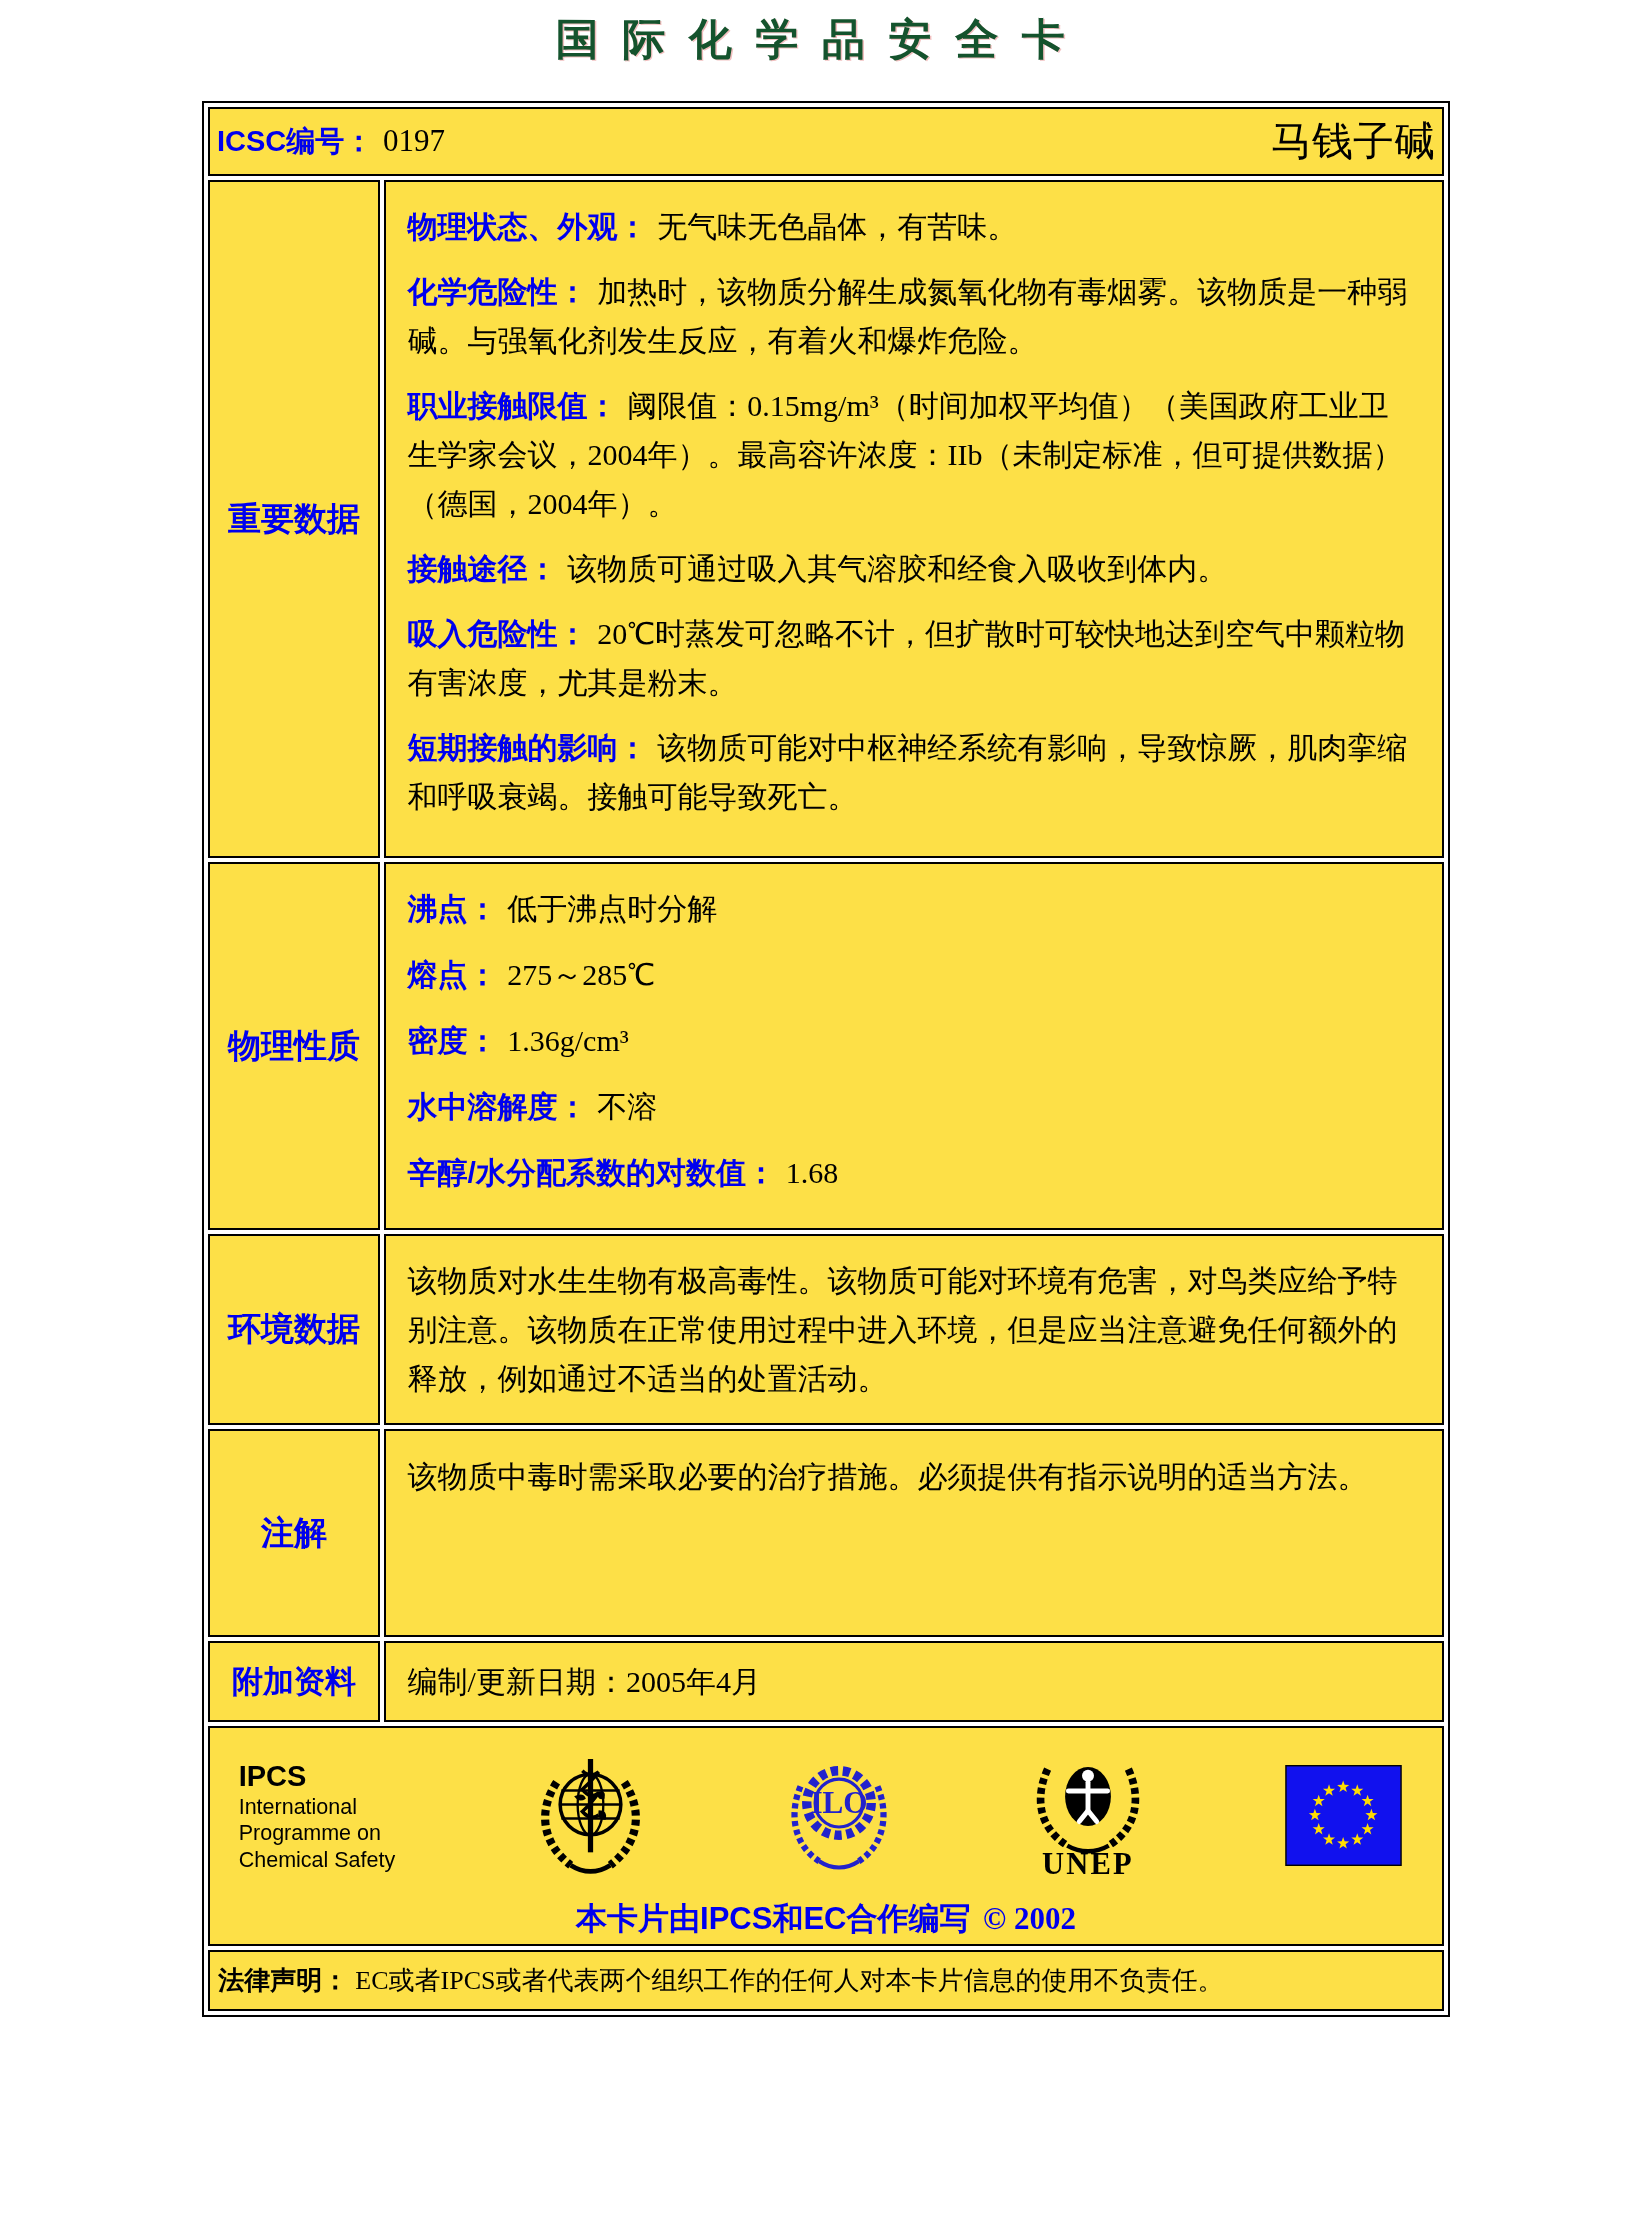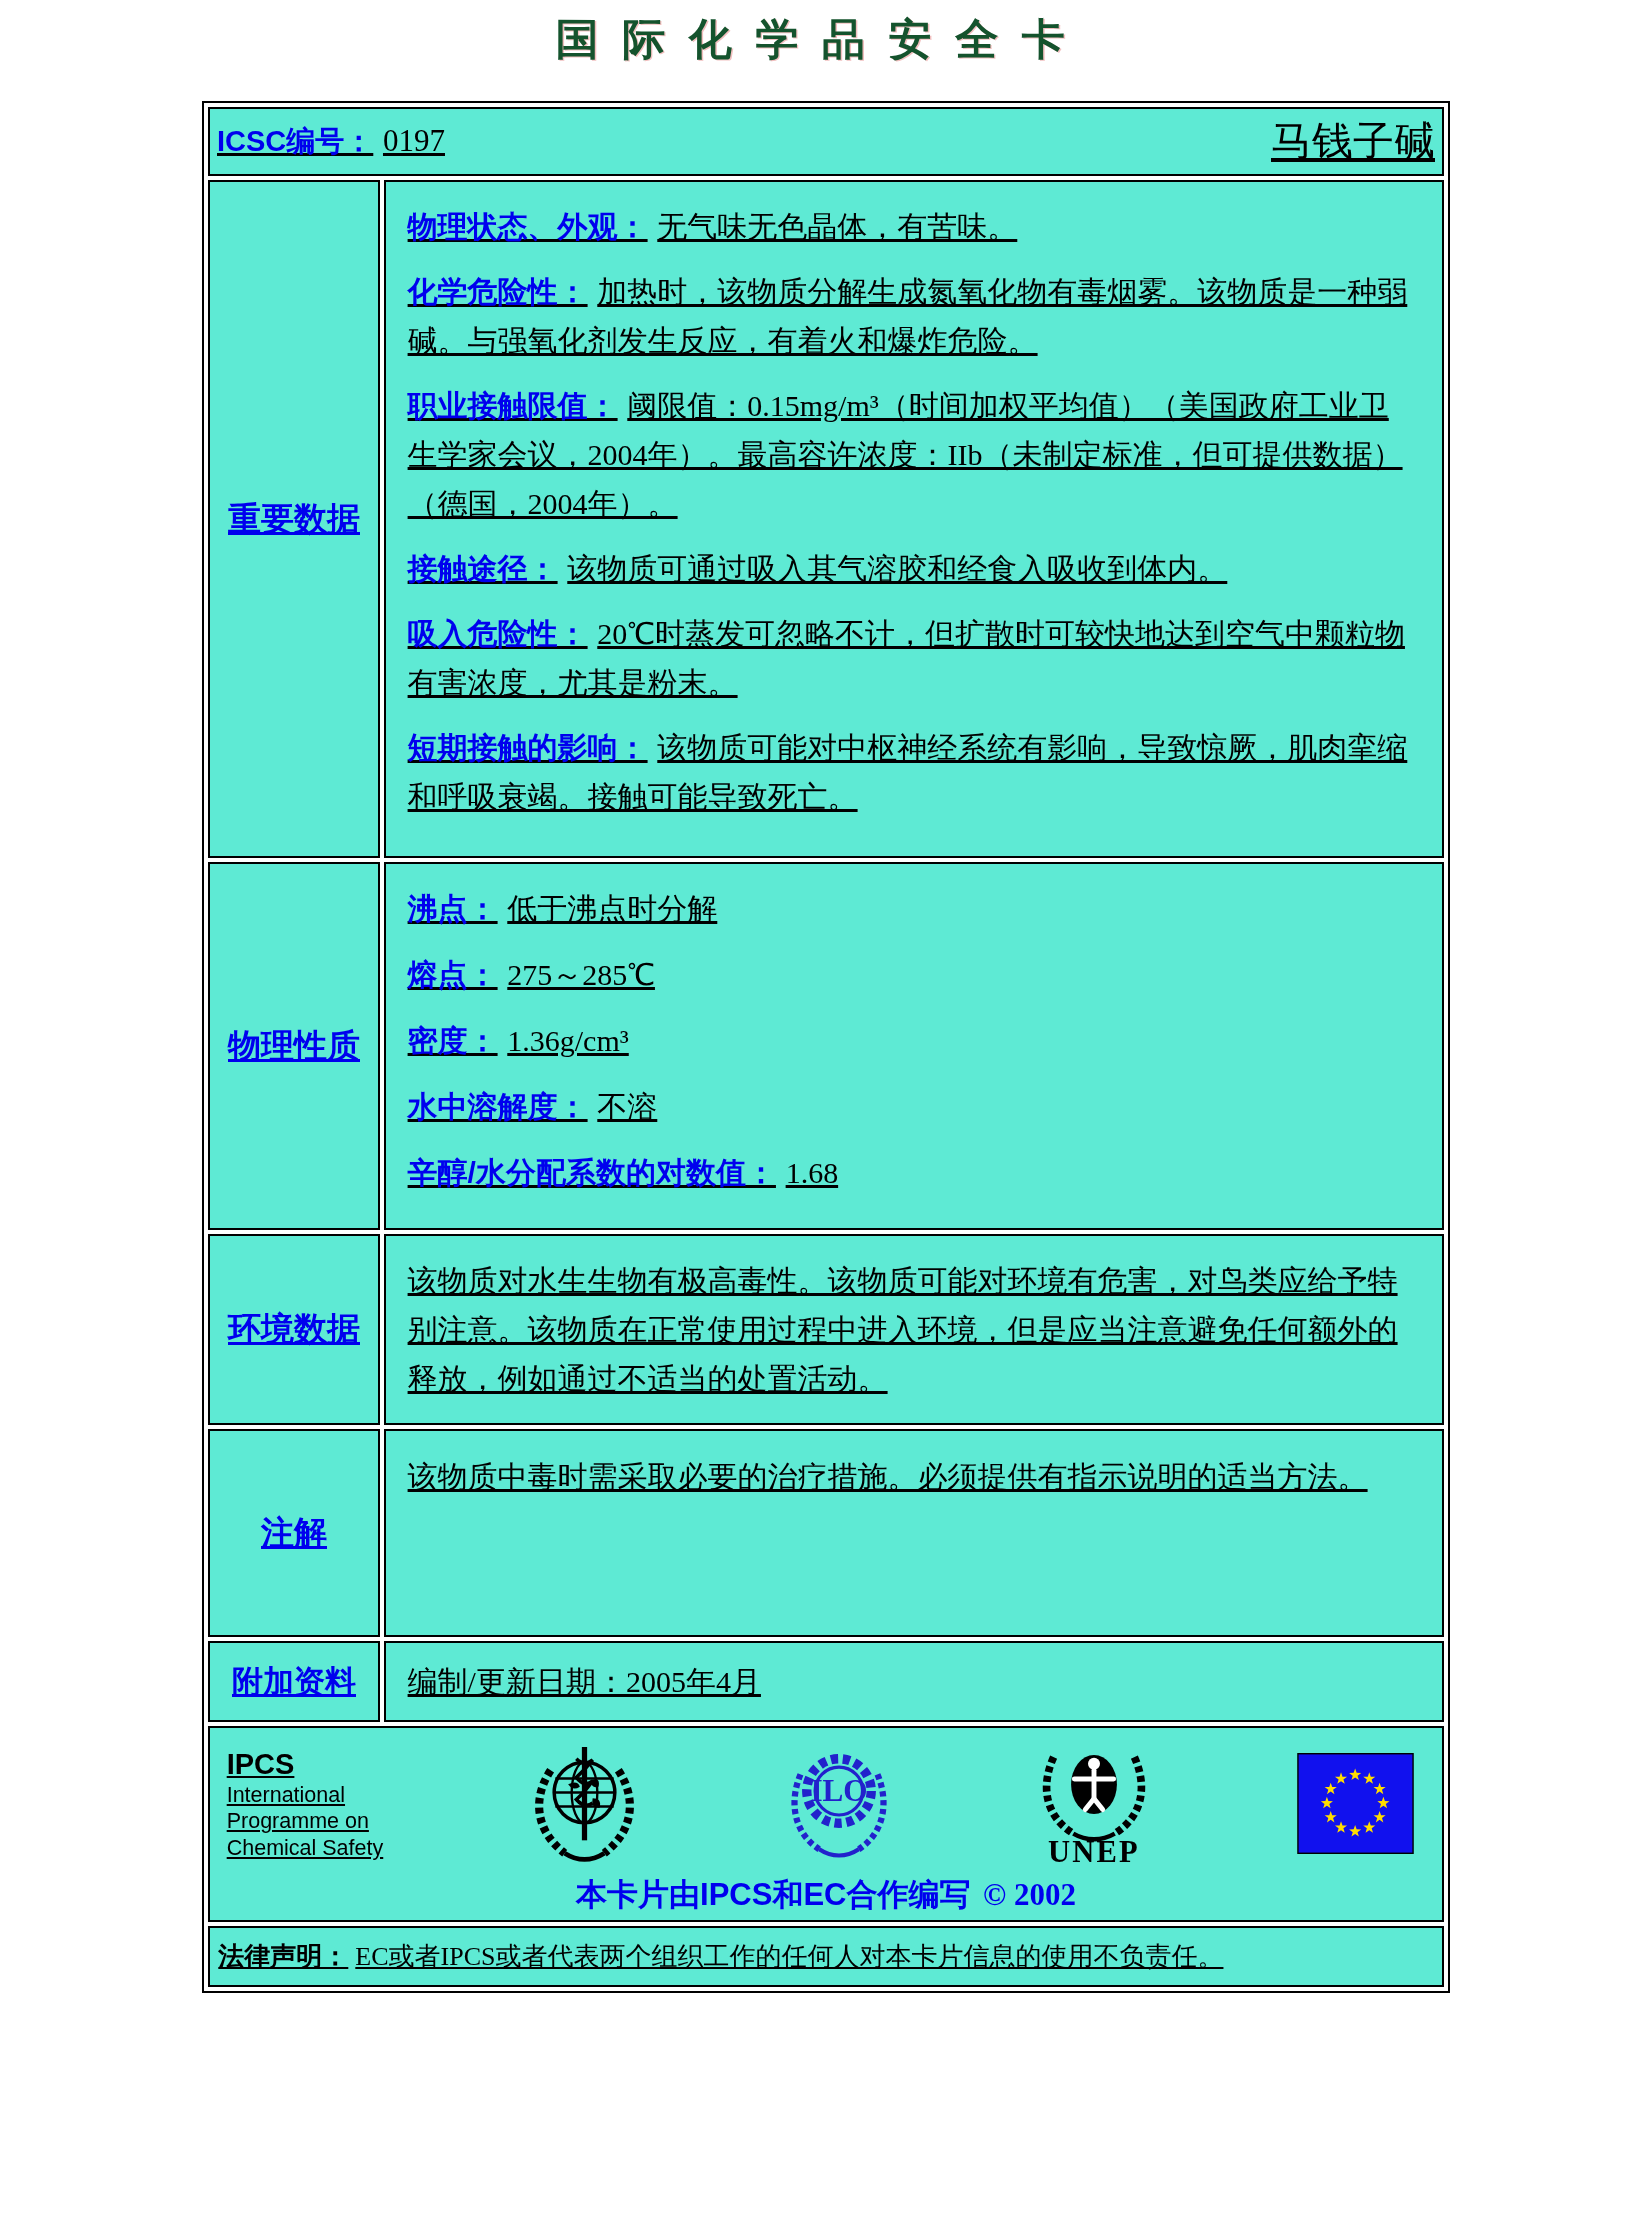--- a/index.html
+++ b/index.html
@@ -15,40 +15,40 @@
     color:#14532d;
     text-shadow:1.4px 1.4px 0 rgba(200,0,0,0.25);
     white-space:nowrap;
   }
   table.card {
     position:absolute; left:202px; top:101px; width:1248px;
     border-collapse:separate; border-spacing:4.2px;
     border:2.8px solid #000; background:#fff;
     table-layout:fixed;
   }
-  td { border:2.1px solid #000; background:#5eead4; vertical-align:top; box-sizing:border-box; overflow:hidden;text-decoration:underline; }
+  td { border:2.1px solid #000; background:#fde047; vertical-align:top; box-sizing:border-box; overflow:hidden; }
   td.lblcell {
     width:172px; text-align:center; vertical-align:middle;
     color:#0000ee; font-family:"Liberation Sans", sans-serif;
     font-weight:bold; font-size:33px;
   }
   td.content { font-size:30px; line-height:49px; padding:4.2px 8.3px 4.2px 5.6px; }
   p.field { margin:16px; }
   .flabel {
     color:#0000ee; font-family:"Liberation Sans", sans-serif;
     font-weight:bold; margin-right:9.7px;
   }
   
   td.toprow { padding:0 7px; }
   .toprow-inner { display:flex; justify-content:space-between; align-items:center; height:100%; }
   .icsc-left { font-size:31px; }
   .icsc-left .flabel { font-size:29px; }
   .chem-name { font-size:41px; }
   
-  td.logorow { position:relative; padding:0; }
+  td.logorow { position:relative; padding:12px; }
   .logos {
     display:flex; align-items:center; justify-content:space-between;
     padding:9.7px 28px 51px 16.7px;
   }
   .ipcs-block { font-family:"Liberation Sans", sans-serif; line-height:26.4px; font-size:21.5px; }
   .ipcs-block .acro { font-weight:bold; font-size:29px; line-height:36px; }
   .credit-line {
     position:absolute; bottom:4.2px; left:0; width:100%; text-align:center;
     color:#0000ee; font-family:"Liberation Sans", sans-serif;
     font-weight:bold; font-size:31px;

